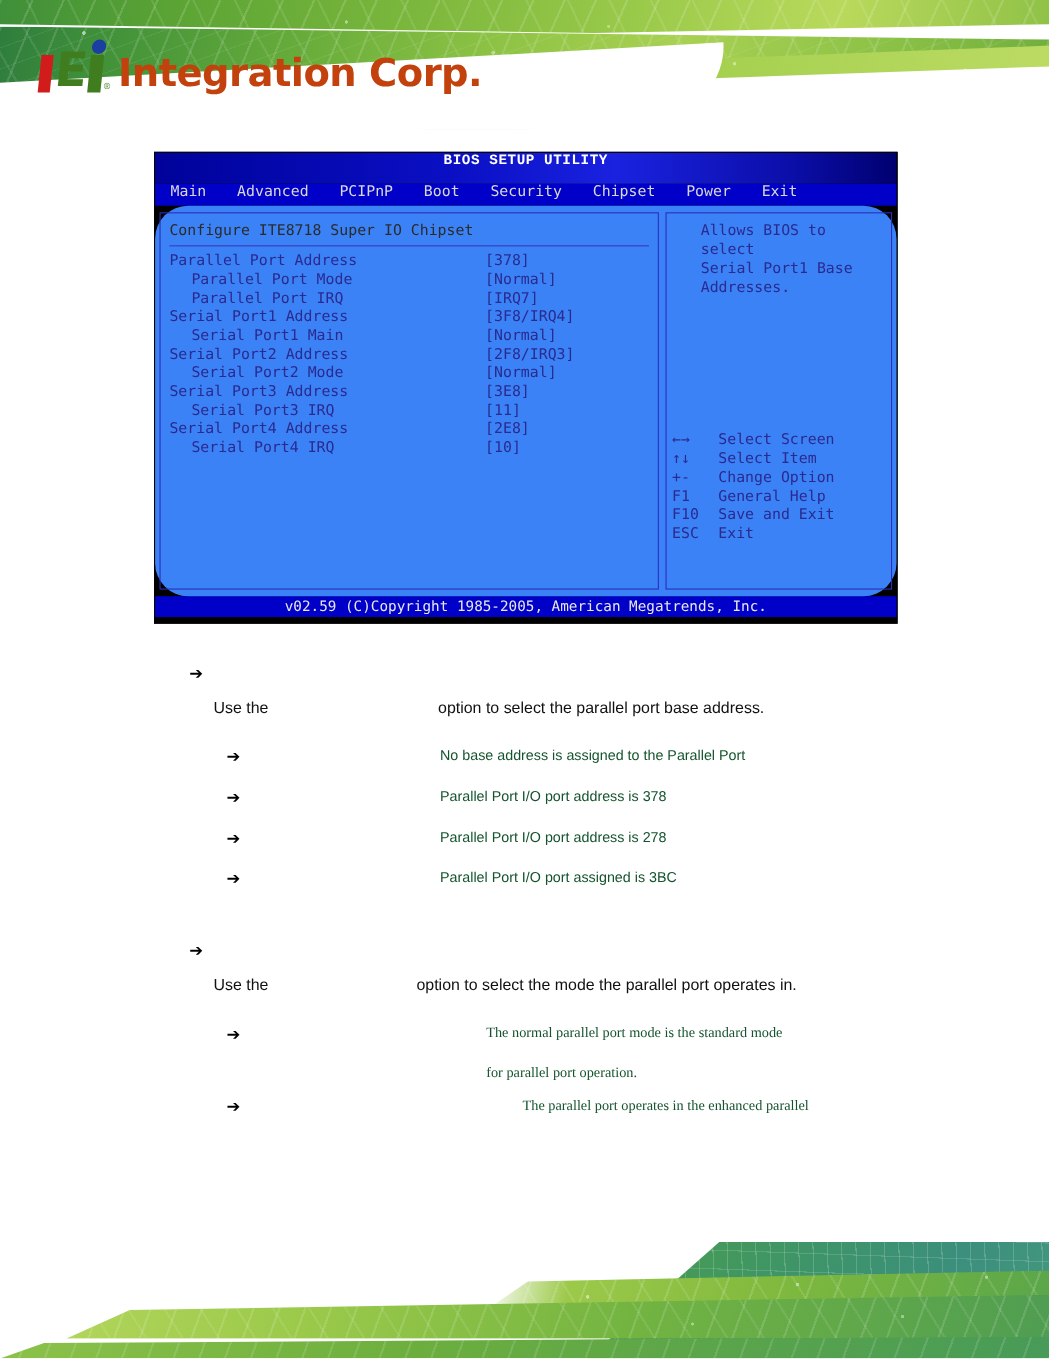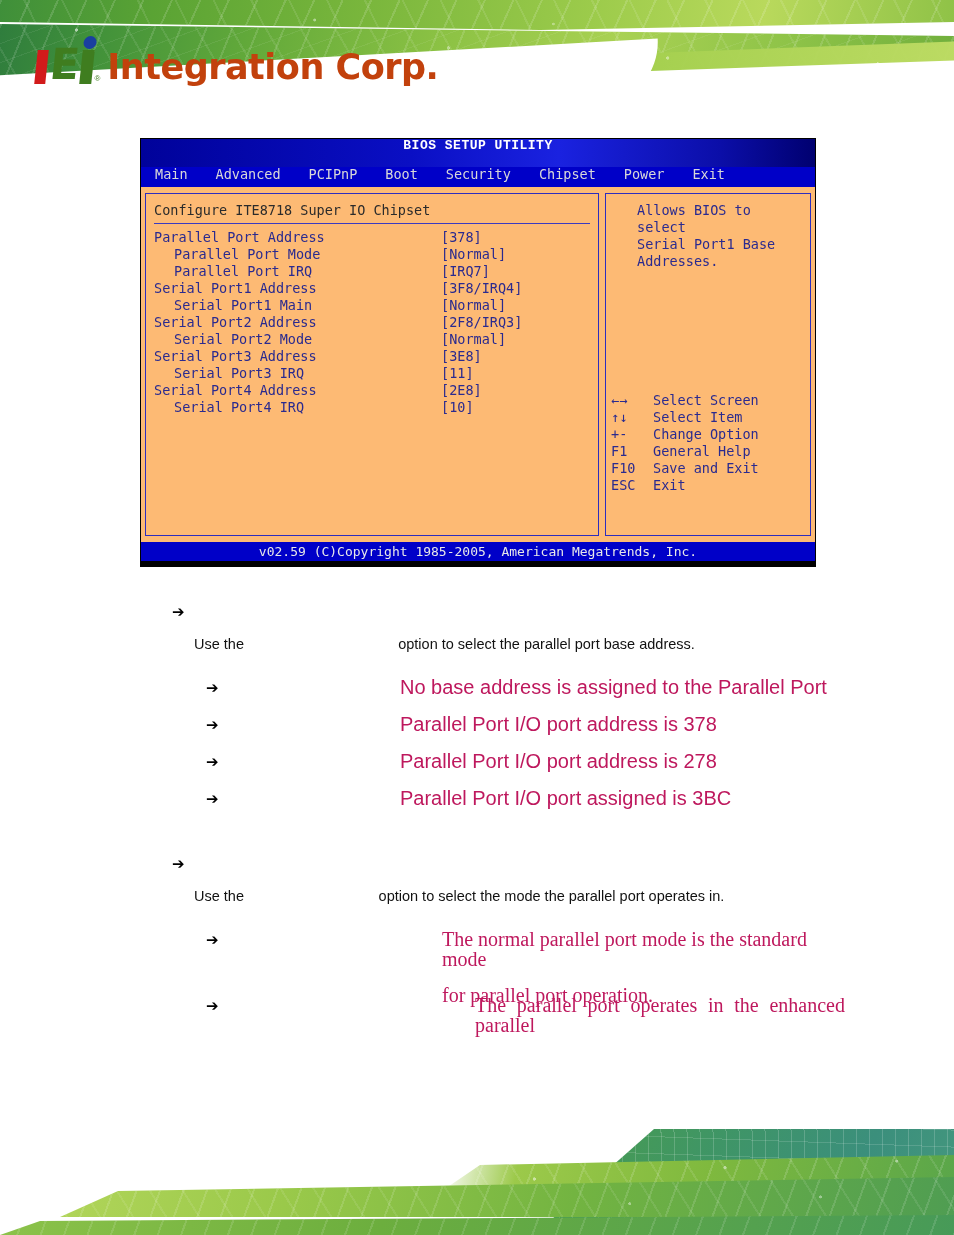--- a/index.html
+++ b/index.html
@@ -187,24 +187,25 @@
     font-size: 13.5px;
     line-height: 14px;
     margin-right: 28px;
     white-space: nowrap;
   }
   .bios-menu-item.last { margin-right: 0; }
 
   .bios-body {
     position: relative;
     height: 355px;
-    background: #fdba74;
+    background: #3b82f6;
     display: flex;
     box-sizing: border-box;
     padding: 6px 4px 6px 4px;
+    border-radius: 30px;
   }
   .bios-pane-left {
     width: 454px;
     border: 1px solid #2d2dbe;
     box-sizing: border-box;
     padding: 8px 6px 6px 8px;
   }
   .bios-pane-gap { width: 6px; }
   .bios-pane-right {
     flex: 1;
@@ -332,23 +333,23 @@
     position: absolute;
     left: 240px; top: 1px;
     font-size: 14.5px;
     font-weight: bold;
     line-height: 20px;
     color: #ffffff;
   }
   .opt-desc {
     position: absolute;
     left: 400px; top: 1px;
-    font-size: 20px;
+    font-size: 13px;
     line-height: 20px;
-    color: #be185d;
+    color: #14532d;
     width: 430px;
   }
   .opt-desc.wide { left: 442px; width: 370px; font-family: Liberation Serif, serif; }
   .opt-desc.justify { text-align: justify; margin-left: 33px; }
   .opt-desc .l2 { display: block; margin-top: 16px; }
 
   
   .footer-banner {
     position: absolute;
     left: 0; bottom: 0;

